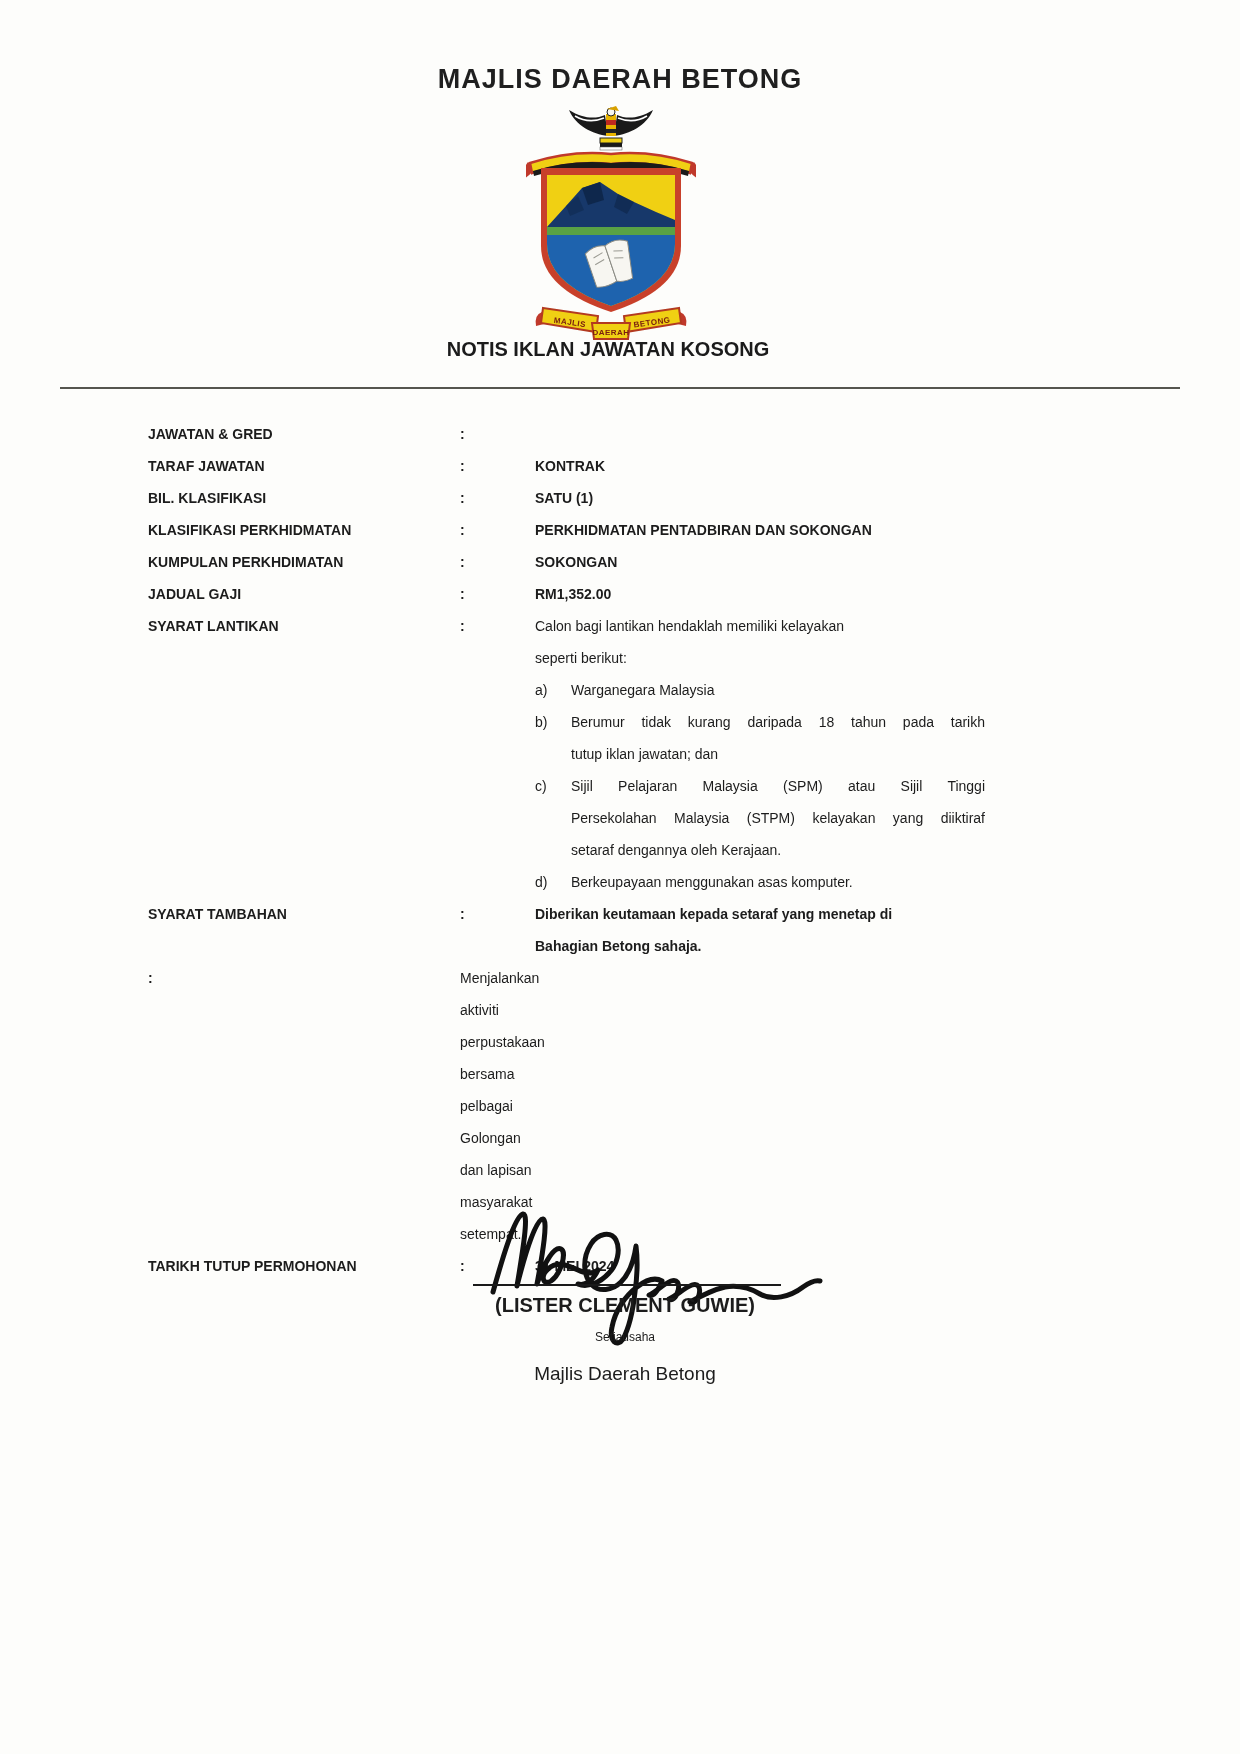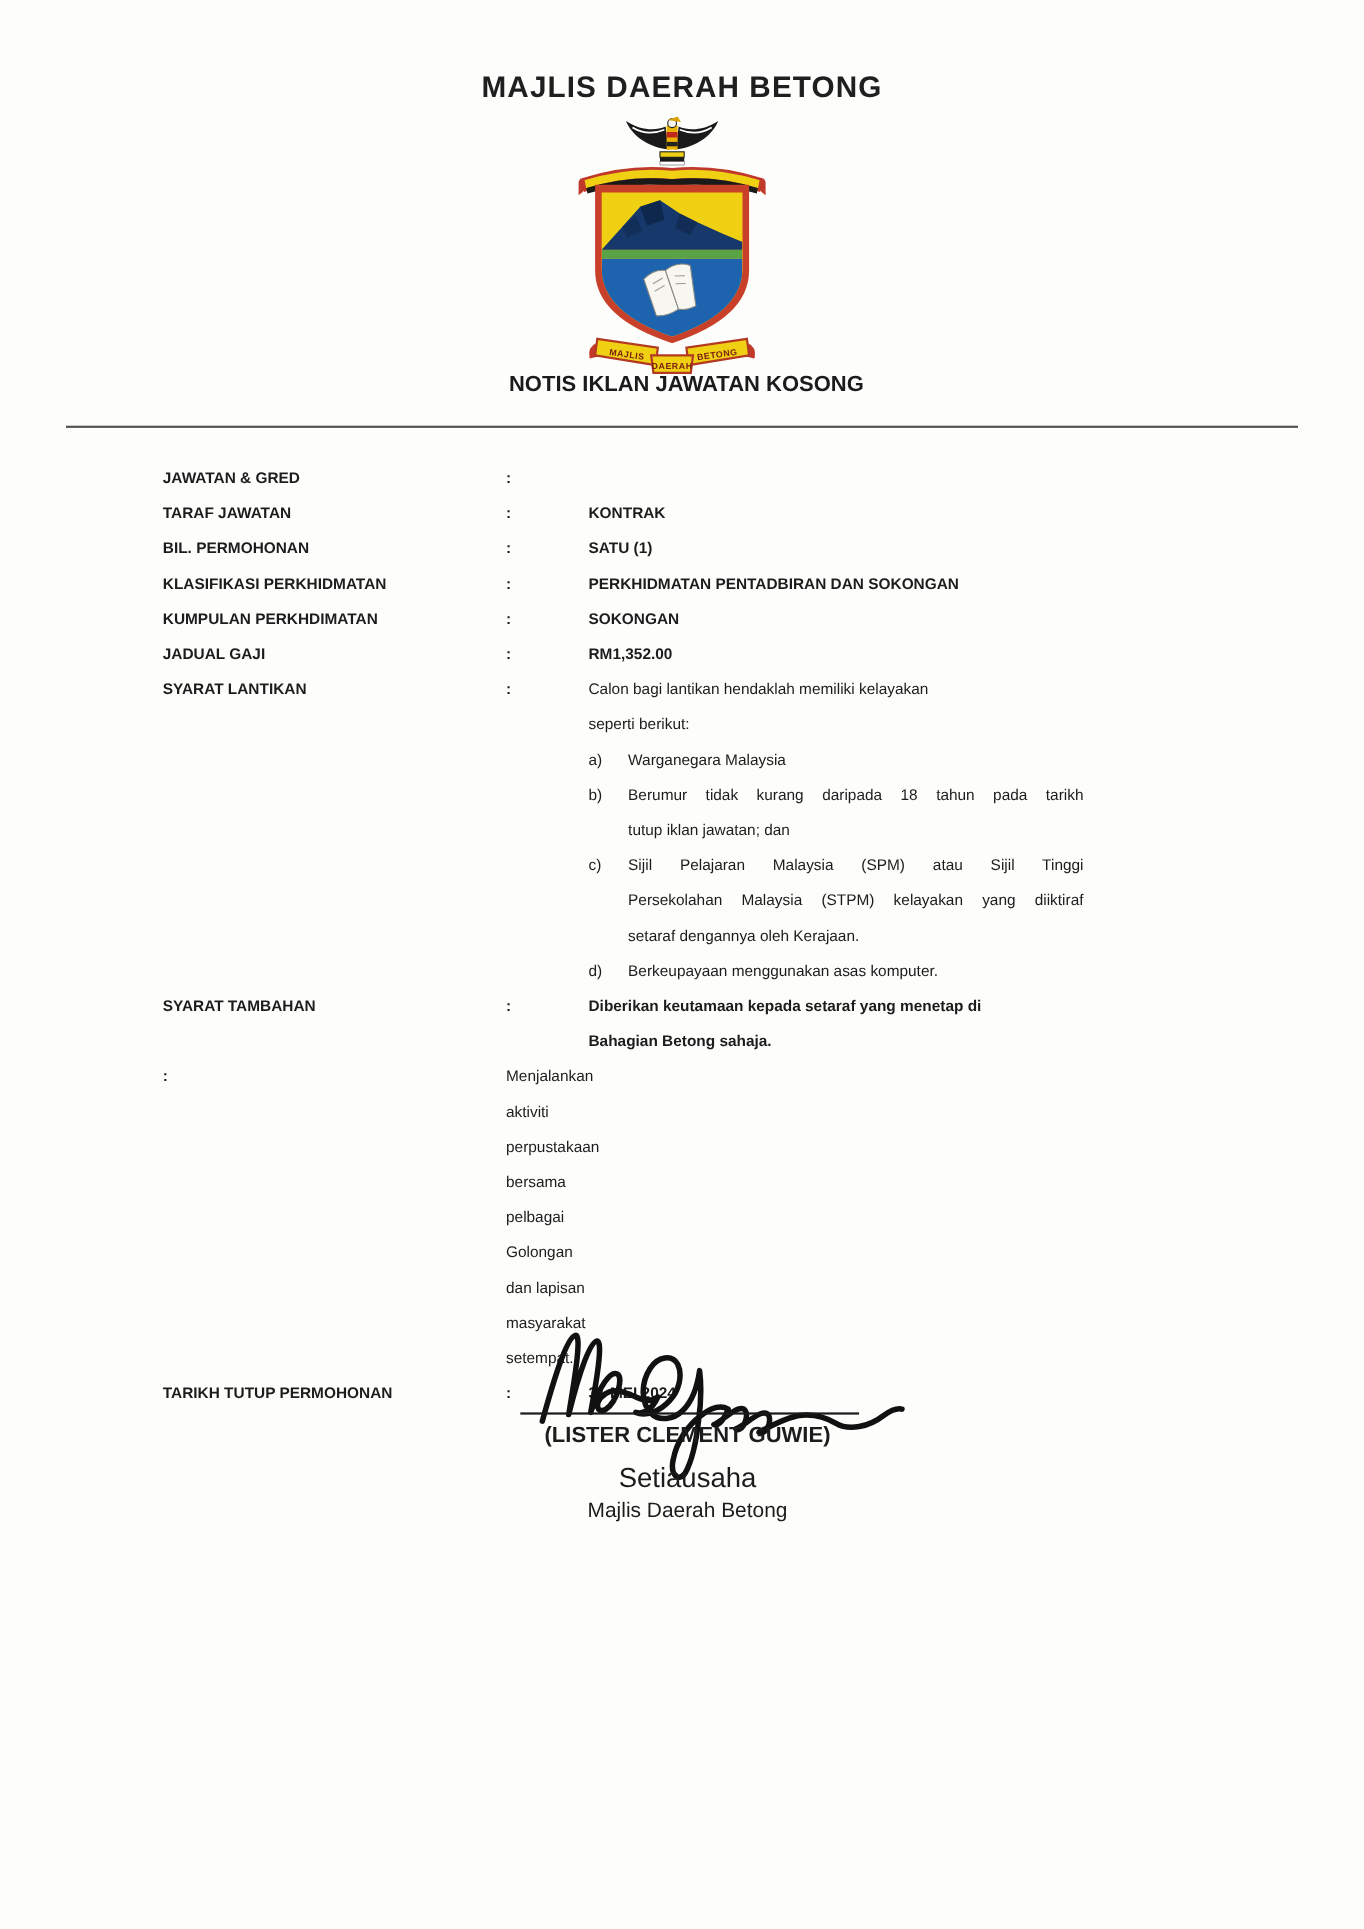--- a/index.html
+++ b/index.html
@@ -12,41 +12,41 @@
   }
   .abs{position:absolute;}
 
   
   .org-title{
     left:0;top:64px;width:1240px;text-align:center;
     font-size:27px;font-weight:bold;letter-spacing:1px;color:#1f1f1f;
   }
   .crest{left:526px;top:106px;}
   .notice-title{
-    left:16px;top:338px;width:1216px;text-align:center;
+    left:0;top:338px;width:1216px;text-align:center;
     font-size:20px;font-weight:bold;color:#1b1b1b;
   }
   .rule{left:60px;top:387px;width:1120px;height:2px;background:#55554f;}
 
   
   .doc-table{left:148px;top:418px;width:837px;font-size:14px;line-height:32px;}
   .row{display:grid;grid-template-columns:312px 75px 1fr;align-items:start;}
   .lbl{font-weight:bold;}
   .colon{font-weight:bold;}
   .val b,.val.bold{font-weight:bold;}
   .val.bold{font-weight:bold;}
   .vline{display:block;}
   .list-item{display:grid;grid-template-columns:36px 1fr;}
   .just{text-align:justify;text-align-last:justify;}
 
   
   .sig-svg{left:485px;top:1188px;}
   .sig-line{left:473px;top:1284px;width:308px;height:2px;background:#1a1a1a;}
   .sig-name{left:425px;top:1294px;width:400px;text-align:center;font-size:20px;font-weight:bold;}
-  .sig-title{left:425px;top:1330px;width:400px;text-align:center;font-size:25px;}
+  .sig-title{left:425px;top:1330px;width:400px;text-align:center;font-size:12px;}
   .sig-org{left:425px;top:1363px;width:400px;text-align:center;font-size:19px;}
 </style>
 </head>
 <body>
 
 <div class="abs org-title">MAJLIS DAERAH BETONG</div>
 
 <svg class="abs crest" width="170" height="235" viewBox="0 0 170 235">
   <defs>
     <clipPath id="shieldClip">
@@ -114,21 +114,21 @@
     <div class="colon">:</div>
   </div>
 
   <div class="row">
     <div class="lbl">TARAF JAWATAN</div>
     <div class="colon">:</div>
     <div class="val bold">KONTRAK</div>
   </div>
 
   <div class="row">
-    <div class="lbl">BIL. PERMOHONAN</div>
+    <div class="lbl">BIL. KLASIFIKASI</div>
     <div class="colon">:</div>
     <div class="val bold">SATU (1)</div>
   </div>
 
   <div class="row">
     <div class="lbl">KLASIFIKASI PERKHIDMATAN</div>
     <div class="colon">:</div>
     <div class="val bold">PERKHIDMATAN PENTADBIRAN DAN SOKONGAN</div>
   </div>
 

